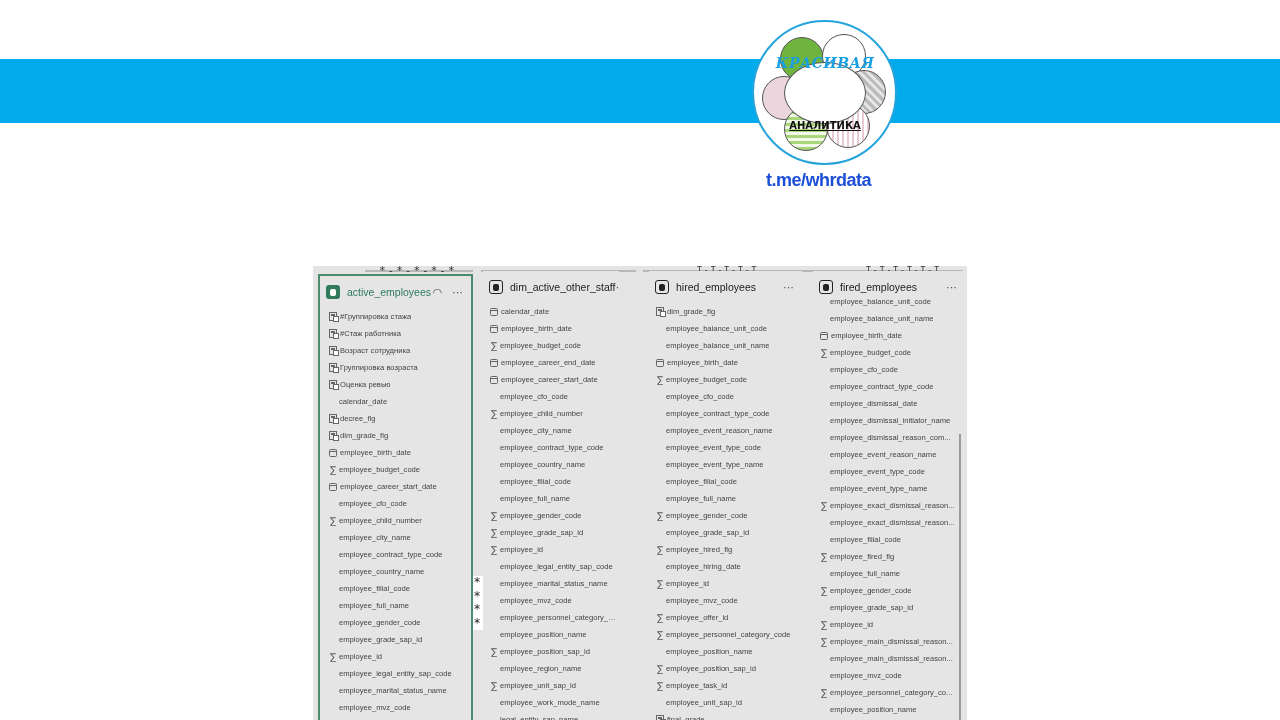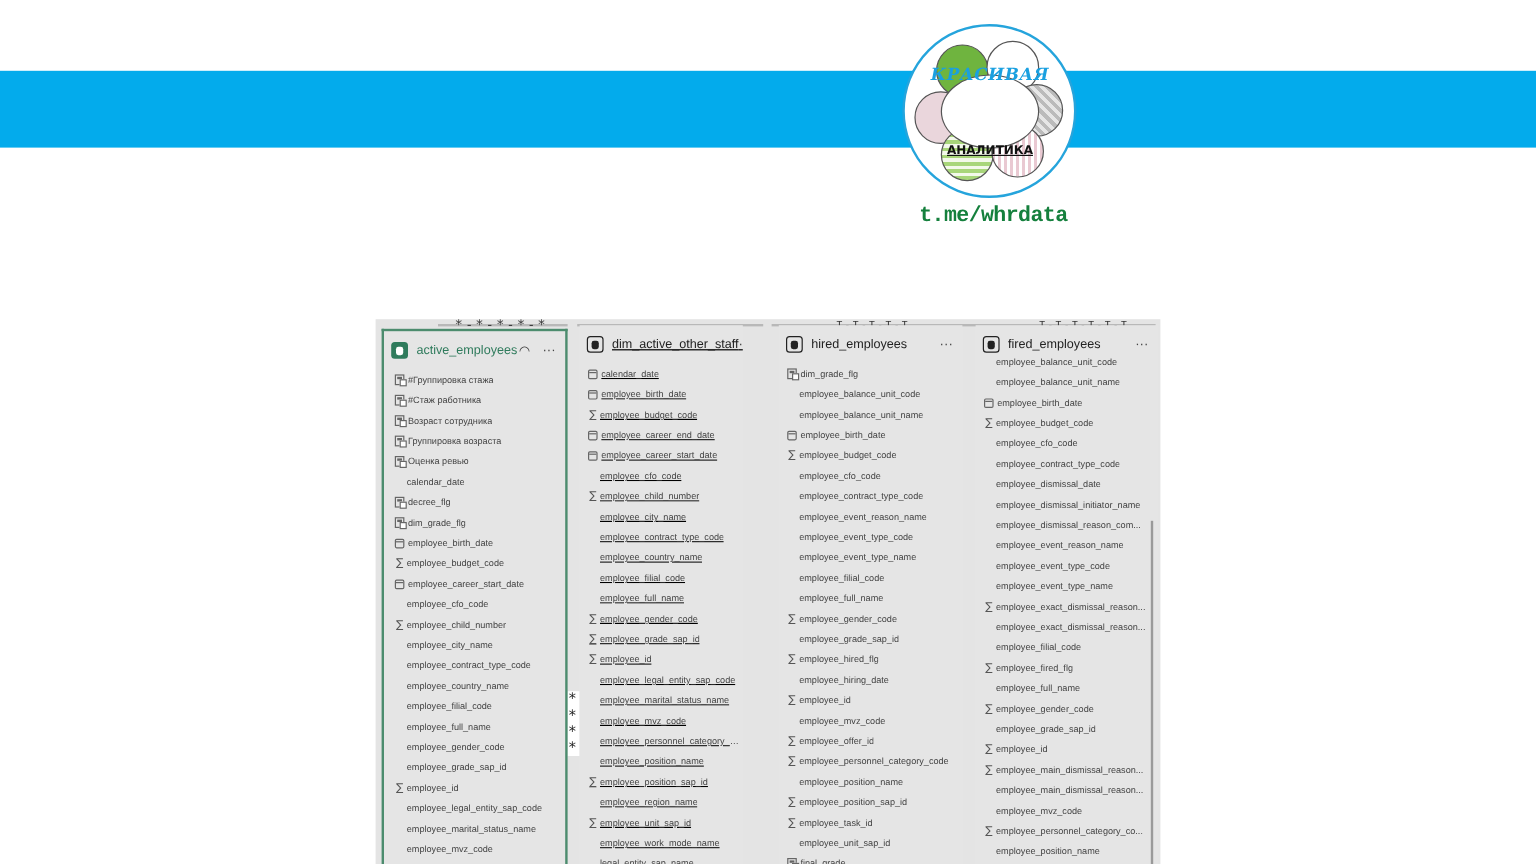--- a/index.html
+++ b/index.html
@@ -12,21 +12,21 @@
   .petal { position: absolute; width: 44px; height: 44px; border-radius: 50%; border: 1.5px solid #555; }
   .p1 { left: 26px; top: 15px; background: #6fb43f; }
   .p2 { left: 68px; top: 12px; background: #ffffff; }
   .p3 { left: 88px; top: 48px; background: repeating-linear-gradient(45deg,#bbb 0 3px,#e6e6e6 3px 6px); }
   .p4 { left: 8px; top: 54px; background: #ead6dc; }
   .p5 { left: 30px; top: 85px; background: repeating-linear-gradient(0deg,#a8d67a 0 3px,#f3f9ea 3px 6px); }
   .p6 { left: 72px; top: 82px; background: repeating-linear-gradient(90deg,#e9c9d2 0 2px,#fff 2px 5px); }
   .logo-center { position: absolute; left: 30px; top: 40px; width: 82px; height: 62px; border-radius: 50%; background: #fff; border: 1.5px solid #555; display: flex; flex-direction: column; align-items: center; justify-content: center; gap: 48px; }
   .logo-t1 { font-family: "DejaVu Serif", serif; font-style: italic; font-size: 14px; color: #1aa0e0; font-weight: bold; letter-spacing: 0.5px; }
   .logo-t2 { font-family: "DejaVu Sans", sans-serif; font-weight: bold; font-size: 10px; color: #111; margin-top: 1px; text-decoration: underline; }
-  .logo-link { position: absolute; left: 766px; top: 170px; font-family: Liberation Mono, monospace; font-weight: bold; font-size: 18px; color: #15803d; letter-spacing: -0.5px; }
+  .logo-link { position: absolute; left: 766px; top: 170px; font-family: Liberation Sans, sans-serif; font-weight: bold; font-size: 18px; color: #1d4ed8; letter-spacing: -0.5px; }
 
   .canvas { position: absolute; left: 313px; top: 266px; width: 654px; height: 454px; background: #e4e4e4; }
   .connector { position: absolute; height: 2px; background: #b8b8b8; }
   .stars { position: absolute; font-size: 11px; color: #333; letter-spacing: 2px; font-family: "DejaVu Sans Mono", monospace; line-height: 10px; }
   .vstars { position: absolute; left: 471px; top: 576px; width: 12px; display: flex; flex-direction: column; font-size: 12px; line-height: 13.5px; color: #222; background:#fff; text-align:center; font-family: "DejaVu Sans Mono", monospace; }
 
   .card { position: absolute; background: #e5e5e5; overflow: hidden; }
   .card.active { border: 2px solid #4c8c6e; border-bottom: none; }
   .card-header { height: 32px; display: flex; align-items: center; padding: 0 8px 0 6px; }
   .tbl-icon { width: 14px; height: 14px; border-radius: 3px; display: flex; align-items: center; justify-content: center; margin-right: 7px; flex: none; }
@@ -190,21 +190,21 @@
       </div>
       <div class="field">
         <span class="ficon"></span>
         <span class="fname">employee_mvz_code</span>
       </div>
       <div class="field">
         <span class="ficon">∑</span>
       </div>
     </div>
   </div>
-<div class="card" id="card-1" style="left:483px; top:271px; width:136px; height:449px;text-decoration:underline;">
+<div class="card" id="card-1" style="left:483px; top:271px; width:136px; height:449px;">
     <div class="card-header">
       <span class="tbl-icon outline">
         <span class="db"></span>
       </span>
       <span class="card-title">dim_active_other_staff</span>
       <span class="dots">···</span>
     </div>
     <div style="position:relative; top:0px; padding-left:5px;">
       <div class="field">
         <span class="ficon cal"></span>

